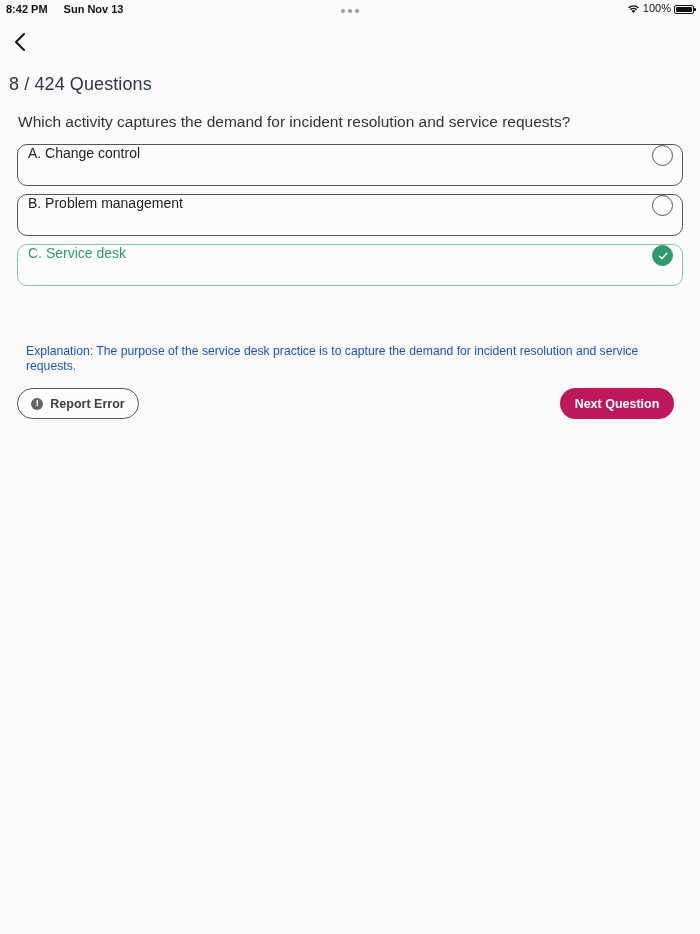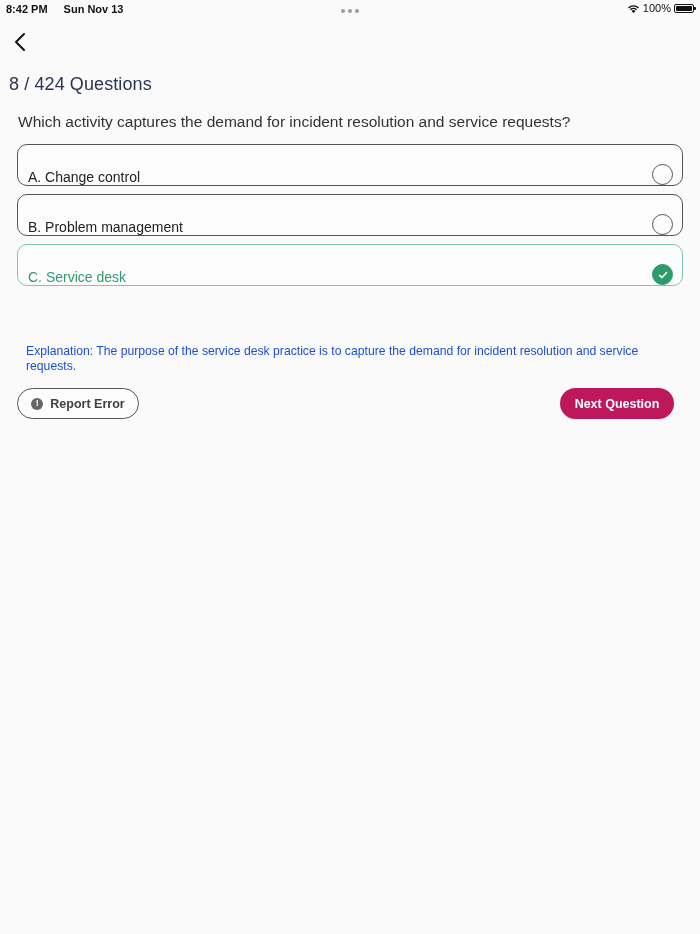--- a/index.html
+++ b/index.html
@@ -35,21 +35,21 @@
     .status-dots span {
       width: 4px; height: 4px;
       border-radius: 50%;
       background: #9a9a9a;
       display: block;
     }
     .status-right {
       position: absolute;
       right: 6px; top: 2px;
       display: flex;
-      align-items: center;
+      align-items: flex-end;
       gap: 3px;
       font-weight: 500;
     }
     .wifi-icon { width: 13px; height: 11px; display: block; }
     .battery-icon {
       width: 20px; height: 9px;
       border: 1px solid #111;
       border-radius: 2px;
       position: relative;
       box-sizing: border-box;
@@ -95,21 +95,21 @@
       width: 666px;
     }
     .option {
       box-sizing: border-box;
       height: 42px;
       border: 1.3px solid #555;
       border-radius: 10px;
       background: #fcfcfc;
       margin-bottom: 8px;
       display: flex;
-      align-items: flex-end;
+      align-items: flex-start;
       justify-content: space-between;
       padding: 0 9px 0 10px;
       cursor: pointer;
       gap: 36px;
     }
     .option .opt-label {
       font-size: 14px;
       color: #222;
     }
     .option.correct {

